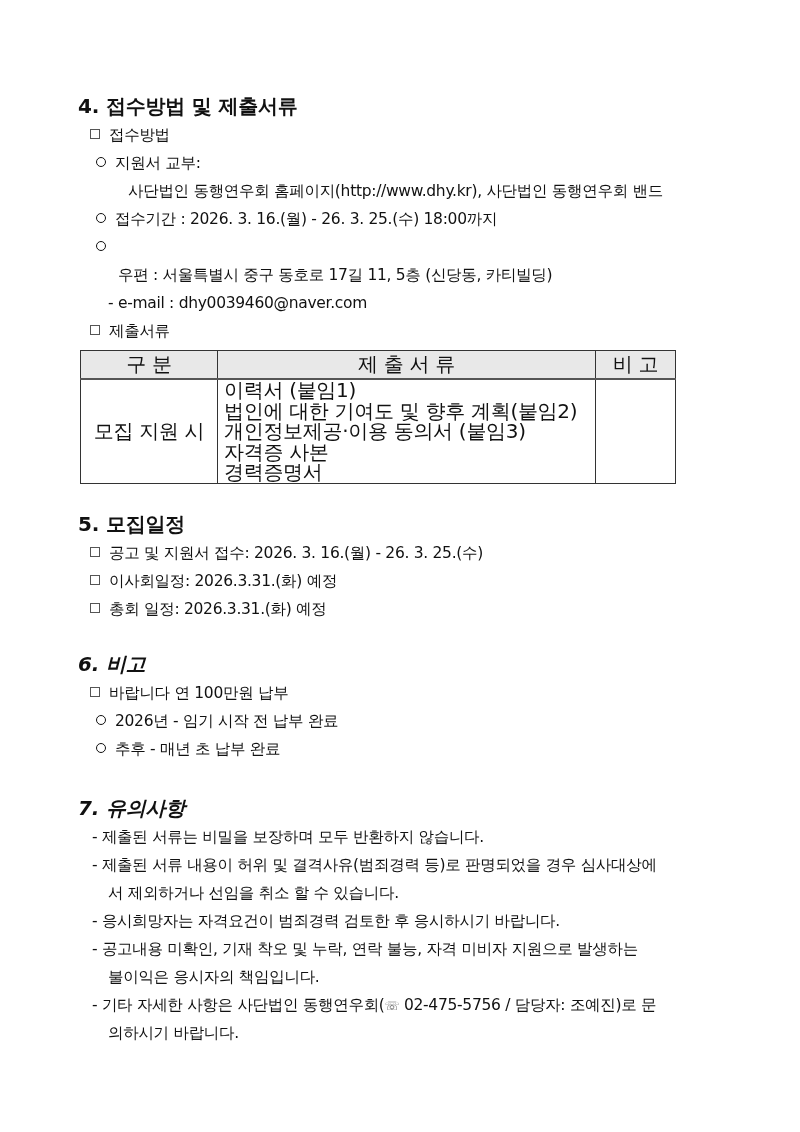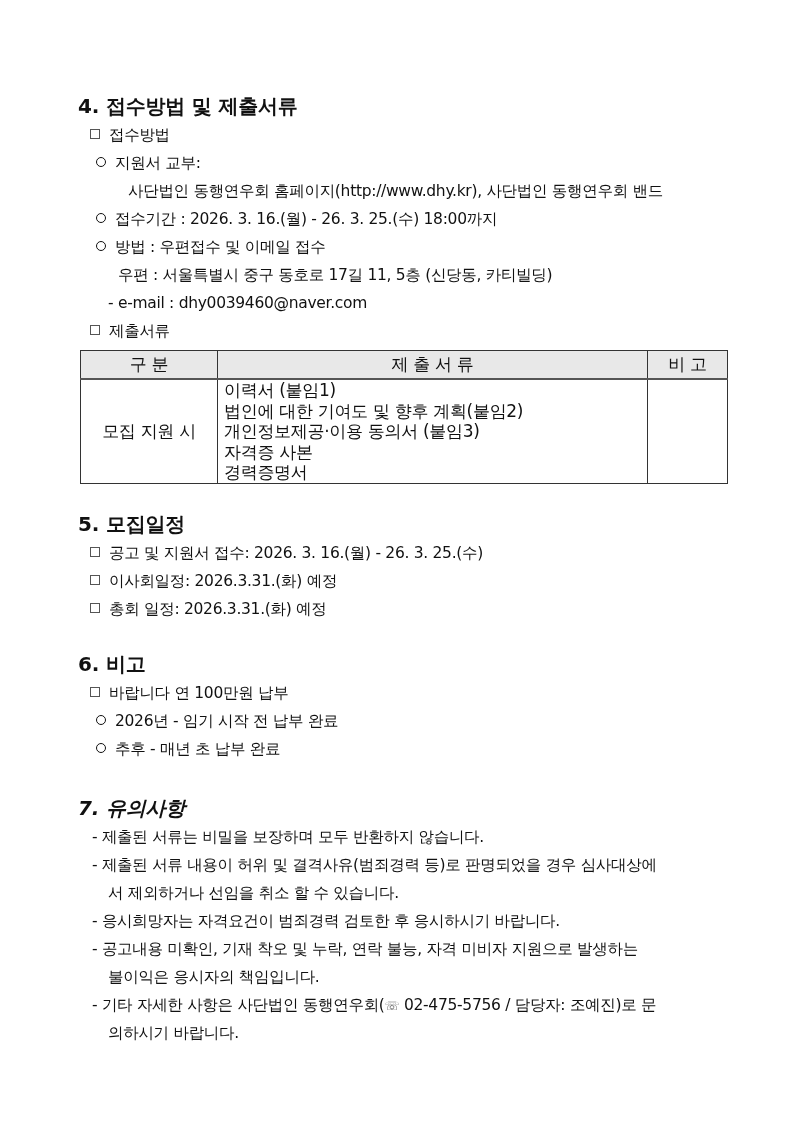--- a/index.html
+++ b/index.html
@@ -6,39 +6,39 @@
   body {
     width: 800px; height: 1132px; position: relative; overflow: hidden;
     font-family: "DejaVu Sans", "Liberation Sans", sans-serif;
     color: #111111; font-size: 15px;
   }
   .line { position: absolute; white-space: nowrap; font-size: 15.5px; line-height: 20px; letter-spacing: -0.3px; }
   .h { font-weight: bold; font-size: 20px; letter-spacing: -0.2px; }
   .sq { display: inline-block; width: 10px; height: 10px; border: 1px solid #555; margin-right: 9px; vertical-align: 1px; box-sizing: border-box; }
   .circ { display: inline-block; width: 10px; height: 10px; border: 1.8px solid #111; border-radius: 50%; margin-right: 9px; vertical-align: 1px; box-sizing: border-box; }
   table.docs {
-    position: absolute; left: 80px; top: 350px; width: 648px;
-    border-collapse: collapse; font-size: 17px; letter-spacing: -0.3px;
+    position: absolute; left: 80px; top: 350px; width: 596px;
+    border-collapse: collapse; font-size: 20px; letter-spacing: -0.3px;
   }
   table.docs th, table.docs td { border: 1px solid #333; padding: 0; }
   table.docs th { background: #e8e8e8; font-weight: normal; height: 27px; text-align: center; border-bottom: 2px solid #555; }
   table.docs td.cat { text-align: center; width: 136px; }
   table.docs td.list { padding: 0 6px; line-height: 20.5px; vertical-align: top; }
   table.docs td.note { width: 79px; }
   .phone { font-size: 12px; color: #666; }
 </style>
 </head>
 <body>
 
 <div class="line h" style="left:78px;top:96px;">4. 접수방법 및 제출서류</div>
 <div class="line" style="left:90px;top:125px;"><span class="sq"></span><span>접수방법</span></div>
 <div class="line" style="left:96px;top:153px;"><span class="circ"></span><span>지원서 교부:</span></div>
 <div class="line" style="left:128px;top:181px;">사단법인 동행연우회 홈페이지(http://www.dhy.kr), 사단법인 동행연우회 밴드</div>
 <div class="line" style="left:96px;top:209px;"><span class="circ"></span><span>접수기간 : 2026. 3. 16.(월) - 26. 3. 25.(수) 18:00까지</span></div>
-<div class="line" style="left:96px;top:237px;"><span class="circ"></span><span>방법 : 우편접수 및 이메일 접수</span></div>
+<div class="line" style="left:96px;top:237px;"><span class="circ"></span></div>
 <div class="line" style="left:118px;top:265px;">우편 : 서울특별시 중구 동호로 17길 11, 5층 (신당동, 카티빌딩)</div>
 <div class="line" style="left:108px;top:293px;">- e-mail : dhy0039460@naver.com</div>
 <div class="line" style="left:90px;top:321px;"><span class="sq"></span><span>제출서류</span></div>
 
 <table class="docs">
   <thead>
     <tr>
       <th>구 분</th>
       <th>제 출 서 류</th>
       <th>비 고</th>
@@ -57,21 +57,21 @@
       <td class="note"></td>
     </tr>
   </tbody>
 </table>
 
 <div class="line h" style="left:78px;top:514px;">5. 모집일정</div>
 <div class="line" style="left:90px;top:543px;"><span class="sq"></span><span>공고 및 지원서 접수: 2026. 3. 16.(월) - 26. 3. 25.(수)</span></div>
 <div class="line" style="left:90px;top:571px;"><span class="sq"></span><span>이사회일정: 2026.3.31.(화) 예정</span></div>
 <div class="line" style="left:90px;top:599px;"><span class="sq"></span><span>총회 일정: 2026.3.31.(화) 예정</span></div>
 
-<div class="line h" style="left:78px;top:654px;">6. 비고</div>
+<div class="line h" style="left:78px;top:654px;font-style:italic;">6. 비고</div>
 <div class="line" style="left:90px;top:683px;"><span class="sq"></span><span>바랍니다 연 100만원 납부</span></div>
 <div class="line" style="left:96px;top:711px;"><span class="circ"></span><span>2026년 - 임기 시작 전 납부 완료</span></div>
 <div class="line" style="left:96px;top:739px;"><span class="circ"></span><span>추후 - 매년 초 납부 완료</span></div>
 
 <div class="line h" style="left:78px;top:798px;font-style:italic;">7. 유의사항</div>
 <div class="line" style="left:92px;top:827px;">- 제출된 서류는 비밀을 보장하며 모두 반환하지 않습니다.</div>
 <div class="line" style="left:92px;top:855px;">- 제출된 서류 내용이 허위 및 결격사유(범죄경력 등)로 판명되었을 경우 심사대상에</div>
 <div class="line" style="left:108px;top:883px;">서 제외하거나 선임을 취소 할 수 있습니다.</div>
 <div class="line" style="left:92px;top:911px;">- 응시희망자는 자격요건이 범죄경력 검토한 후 응시하시기 바랍니다.</div>
 <div class="line" style="left:92px;top:939px;">- 공고내용 미확인, 기재 착오 및 누락, 연락 불능, 자격 미비자 지원으로 발생하는</div>

